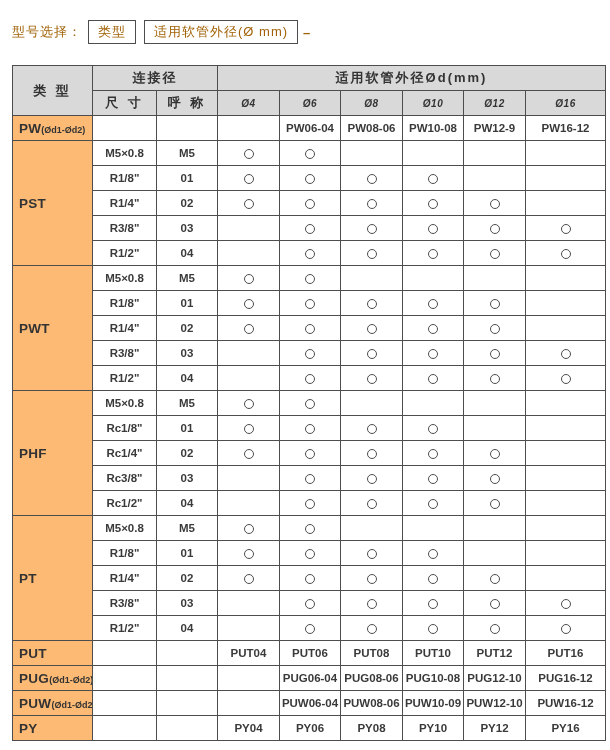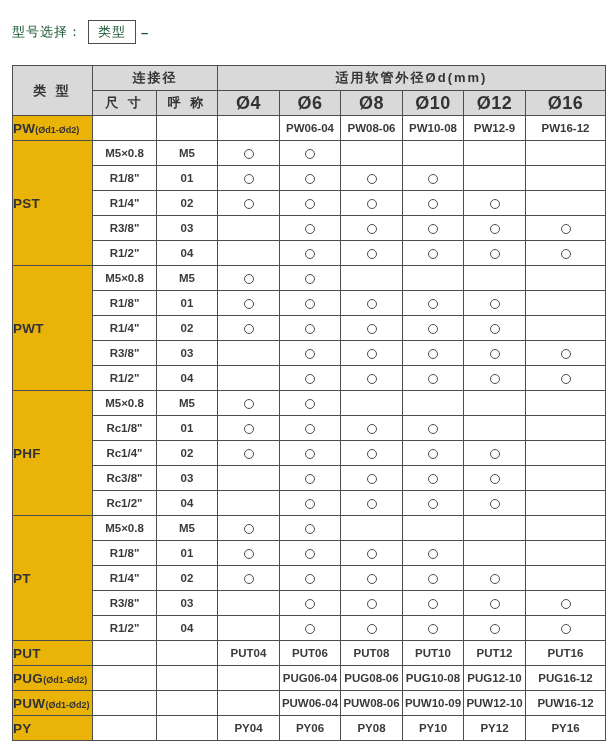--- a/index.html
+++ b/index.html
@@ -6,21 +6,21 @@
   body{
     width:610px;height:750px;box-sizing:border-box;
     font-family:"Liberation Sans","DejaVu Sans",sans-serif;
     color:#333333;
   }
   .page{padding:12px 0 0 12px;}
 
   
   .selector{
     display:flex;align-items:center;margin:8px 0 21px 0;height:24px;
-    font-size:13px;color:#14532d;
+    font-size:13px;color:#a16207;
   }
   .selector .lbl{letter-spacing:1px;margin-right:6px;}
   .selector .box{
     border:1px solid #4d4d4d;background:#fff;
     padding:3px 9px;line-height:16px;white-space:nowrap;
     letter-spacing:1px;
   }
   .selector .box + .box{margin-left:8px;}
   .selector .dash{margin:0 5px;font-weight:bold;}
 
@@ -32,43 +32,44 @@
   th,td{
     border:1px solid #4d4d4d;
     padding:0 2px;overflow:hidden;white-space:nowrap;
     height:25px;box-sizing:border-box;
     text-align:center;vertical-align:middle;
   }
   thead th{
     background:#d9d9d9;color:#333;
     font-size:13px;font-weight:bold;letter-spacing:3px;
   }
-  thead th.dia{letter-spacing:0.5px;font-size:18px;}
+  thead th.dia{letter-spacing:0.5px;font-size:10px;font-style:italic;}
   thead th.span-head{letter-spacing:2px;margin-left:37px;}
   td.group{
-    background:#eab308;text-align:left;padding-left:0;
+    background:#fdba74;text-align:left;padding-left:6px;
     font-size:13.5px;font-weight:bold;letter-spacing:0.3px;
   }
   td.group .sub{font-size:9px;font-weight:bold;letter-spacing:0;}
   td.size,td.des{font-size:11.5px;font-weight:bold;color:#3a3a3a;text-align:center;}
   td.val{font-size:11.5px;font-weight:bold;color:#3a3a3a;letter-spacing:0;padding:0;}
   .circ{
     display:inline-block;width:10px;height:10px;border-radius:50%;
     border:1.3px solid #4d4d4d;background:transparent;vertical-align:middle;
     box-sizing:border-box;
   }
 </style>
 </head>
 <body>
 
 <div class="page">
 
   <div class="selector">
     <span class="lbl">型号选择：</span>
     <span class="box">类型</span>
+    <span class="box">适用软管外径(Ø mm)</span>
     <span class="dash">–</span>
   </div>
 
   <table>
     <colgroup>
       <col style="width:80px">
         <col style="width:64px">
         <col style="width:61px">
       <col style="width:62px">
         <col style="width:61px">

